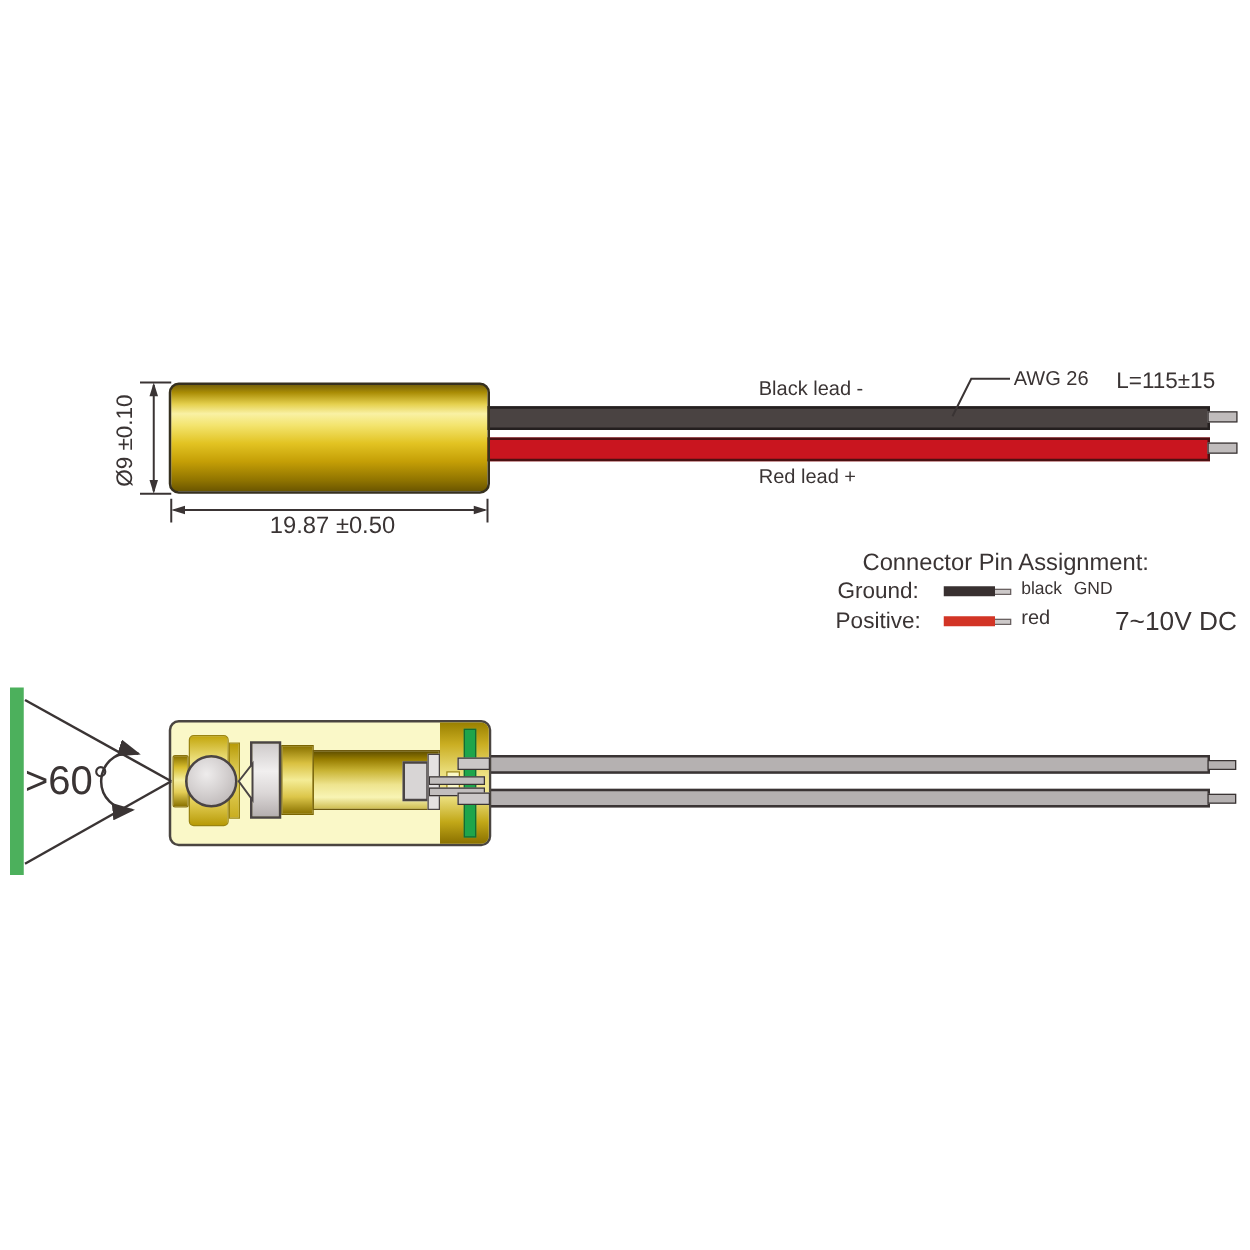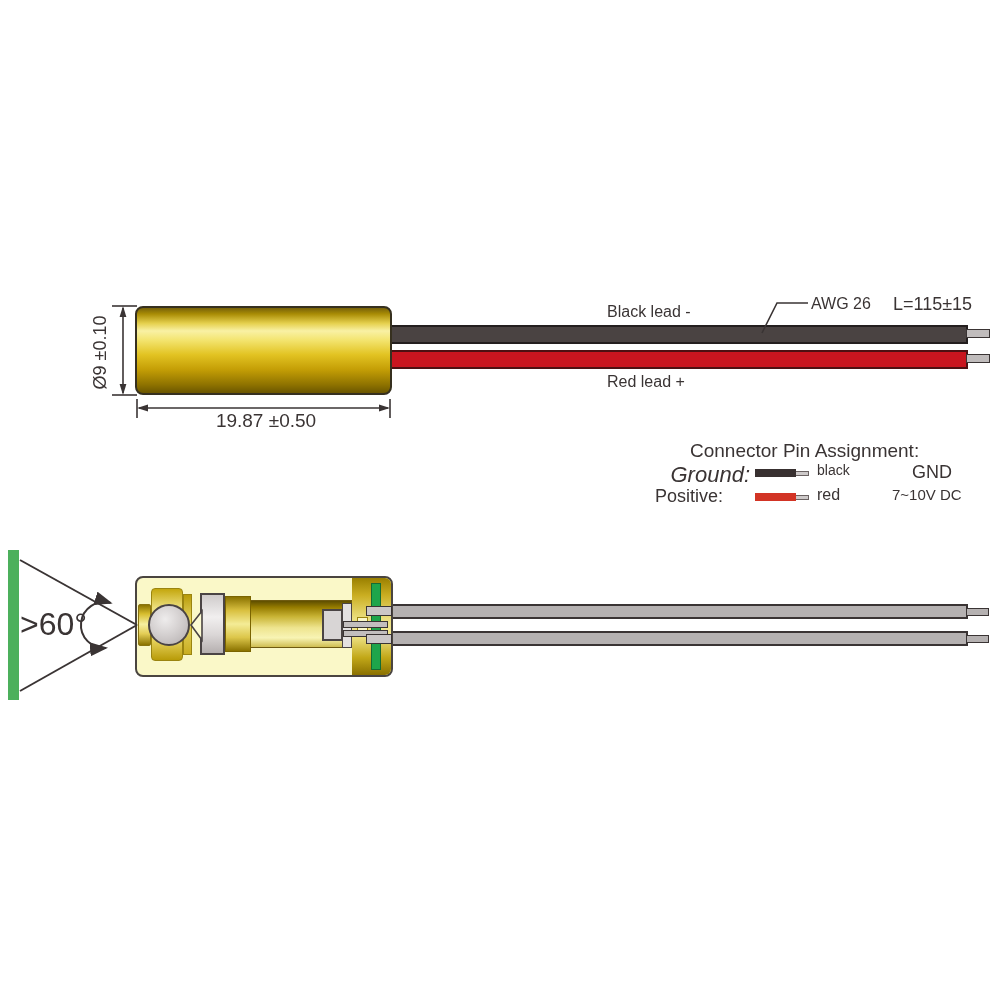--- a/index.html
+++ b/index.html
@@ -27,32 +27,32 @@
 
   .txt16{font-size:16px;}
   .txt18{font-size:18px;}
   .bold{font-weight:normal;}
 
   .dim-v-label{left:55px;top:342px;width:90px;text-align:center;font-size:18px;transform:rotate(-90deg);}
   .dim-h-label{left:181px;top:410px;width:170px;text-align:center;font-size:19px;}
 
   
   .pin-title{left:690px;top:428px;font-size:19px;margin-top:12px;}
-  .pin-label-1{left:655px;top:462px;width:95px;text-align:right;font-size:22px;font-style:italic;}
-  .pin-label-2{left:655px;top:486px;width:95px;text-align:left;font-size:18px;}
+  .pin-label-1{left:655px;top:462px;width:95px;text-align:center;font-size:18px;}
+  .pin-label-2{left:655px;top:486px;width:95px;text-align:center;font-size:18px;}
   .swatch{height:8px;width:41px;left:755px;z-index:2;}
   .swatch-black{top:469px;background:#383030;}
   .swatch-red{top:493px;background:#d23425;}
   .swatch-tip{left:795px;width:14px;height:5px;background:#cdc9c9;border:1px solid #6a6262;}
   .swatch-tip-1{top:470.5px;}
   .swatch-tip-2{top:494.5px;}
   .pin-color-1{left:817px;top:462px;font-size:14px;}
   .pin-color-2{left:817px;top:486px;font-size:16px;}
-  .pin-value-1{left:912px;top:462px;font-size:18px;}
-  .pin-value-2{left:892px;top:486px;font-size:15px;}
+  .pin-value-1{left:859px;top:462px;font-size:14px;}
+  .pin-value-2{left:892px;top:486px;font-size:21px;}
 
   
   .screen{left:8px;top:550px;width:11px;height:150px;background:#4cb05c;z-index:1;}
   .angle-label{left:20px;top:606px;font-size:32px;}
 
   .housing{
     left:135px;top:576px;width:258px;height:101px;
     background:#faf8c8;border:2.5px solid #4a4540;border-radius:8px;z-index:2;
   }
   .gold-grad{background:linear-gradient(to bottom,#8a7200 0%,#d7bd2e 22%,#f6efa0 48%,#e3cd55 72%,#8a7200 100%);}

